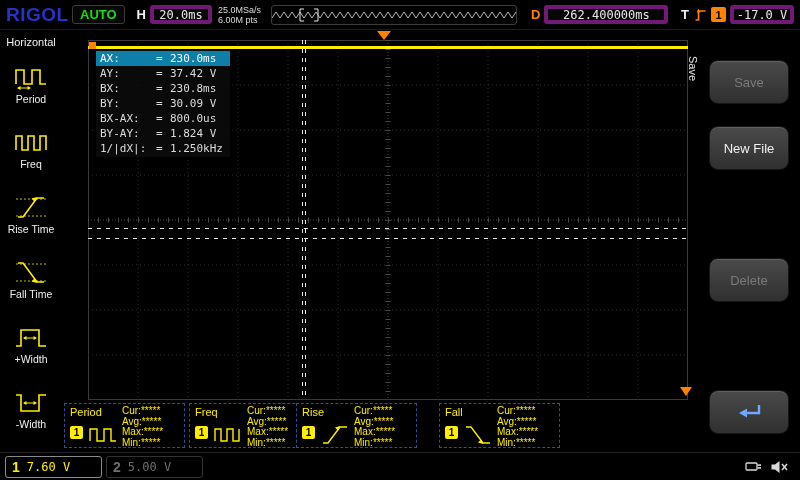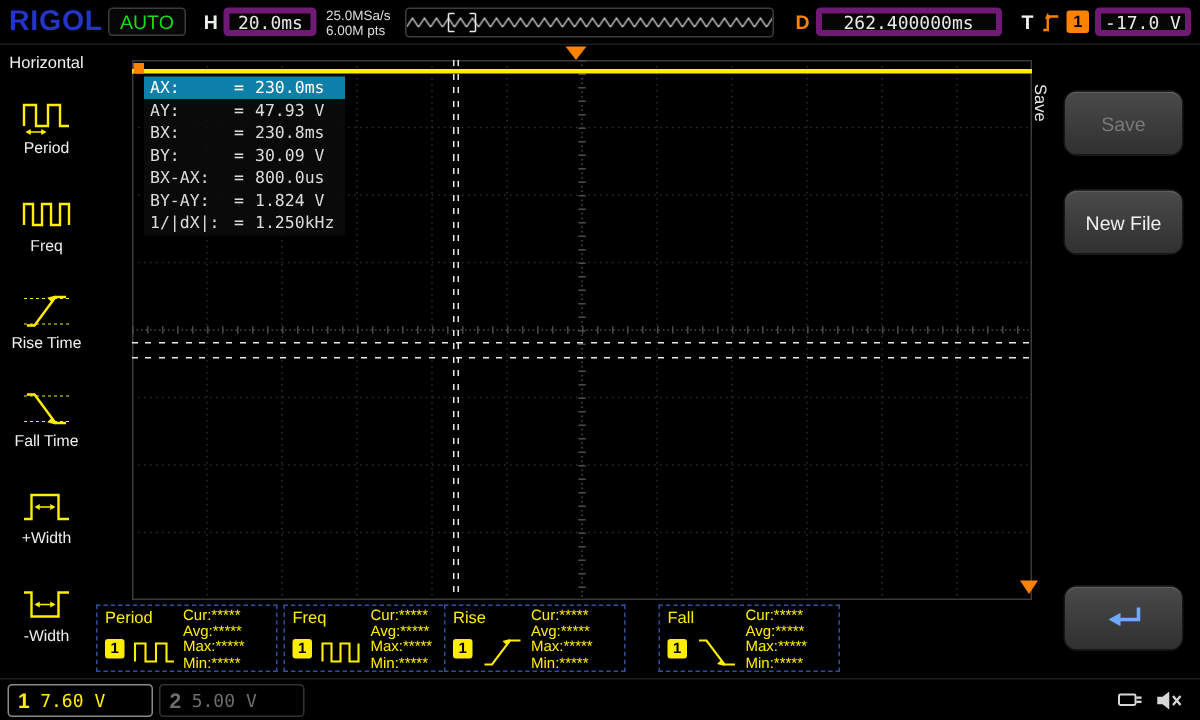--- a/index.html
+++ b/index.html
@@ -3,21 +3,21 @@
 <meta charset="utf-8">
 <style>
   *{margin:0;padding:0;box-sizing:border-box}
   html,body{background:#000}
   body{width:800px;height:480px;overflow:hidden;font-family:"Liberation Sans",sans-serif}
   .screen{position:relative;width:800px;height:480px;background:#000}
 
   
   .topbar{position:absolute;left:0;top:0;width:800px;height:30px;display:flex;align-items:center;padding:0 6px;border-bottom:1px solid #1c1c1c}
   .logo{font-weight:bold;font-size:19px;color:#2334c8;width:62px;letter-spacing:.5px}
-  .badge-auto{margin-left:4px;padding:1px 7px;border:1px solid #3c3c3c;border-radius:3px;background:#070707;color:#15dd15;font-weight:normal;font-size:13px}
+  .badge-auto{margin-left:4px;padding:1px 7px;border:1px solid #3c3c3c;border-radius:3px;background:#070707;color:#15dd15;font-weight:bold;font-size:13px}
   .lbl-white{color:#f0f0f0;font-weight:bold;font-size:13px;margin-left:12px}
   .valbox{margin-left:4px;height:19px;background:#060606;border:4px solid #701a75;border-radius:3px;color:#e8e8e8;font-size:12px;display:flex;align-items:center;justify-content:center;font-family:"DejaVu Sans Mono",monospace}
   .h-box{width:62px}
   .rate{margin-left:6px;font-size:9px;line-height:10px;color:#dcdcdc}
   .preview{margin-left:10px;width:246px;height:20px;border:1px solid #3c3c3c;border-radius:3px;position:relative;background:#020202;overflow:hidden}
   .lbl-orange{color:#ff8200;font-weight:bold;font-size:13px;margin-left:14px}
   .d-box{width:124px}
   .spacer{flex:1}
   .t-badge{margin-left:4px;width:15px;height:15px;background:#ff8200;color:#000;font-weight:bold;font-size:11px;display:flex;align-items:center;justify-content:center;border-radius:2px}
   .t-box{width:64px}
@@ -203,21 +203,21 @@
 
   <div class="cur-panel">
     <div class="cur-row hl">
       <span class="cur-lbl">AX:</span>
         <span class="cur-eq">=</span>
         <span class="cur-val">230.0ms</span>
     </div>
     <div class="cur-row">
       <span class="cur-lbl">AY:</span>
         <span class="cur-eq">=</span>
-        <span class="cur-val">47.93 V</span>
+        <span class="cur-val">37.42 V</span>
     </div>
     <div class="cur-row">
       <span class="cur-lbl">BX:</span>
         <span class="cur-eq">=</span>
         <span class="cur-val">230.8ms</span>
     </div>
     <div class="cur-row">
       <span class="cur-lbl">BY:</span>
         <span class="cur-eq">=</span>
         <span class="cur-val">30.09 V</span>
@@ -236,20 +236,21 @@
       <span class="cur-lbl">1/|dX|:</span>
         <span class="cur-eq">=</span>
         <span class="cur-val">1.250kHz</span>
     </div>
   </div>
 
   <div class="menu-tab">Save</div>
 
   <div class="menu-btn disabled" style="top:60px">Save</div>
   <div class="menu-btn" style="top:126px">New File</div>
+  <div class="menu-btn disabled" style="top:258px">Delete</div>
   <div class="menu-btn" style="top:390px">
     <svg width="28" height="18" viewBox="0 0 28 18">
       <path d="M24 2 V10 H10" fill="none" stroke="#6fa8ff" stroke-width="2.4"></path>
       <path d="M12 5.5 L4 10 L12 14.5 Z" fill="#6fa8ff"></path>
     </svg>
   </div>
 
   <div class="meas" style="left:64px">
     <div class="meas-name">Period</div>
     <div class="meas-badge">1</div>

